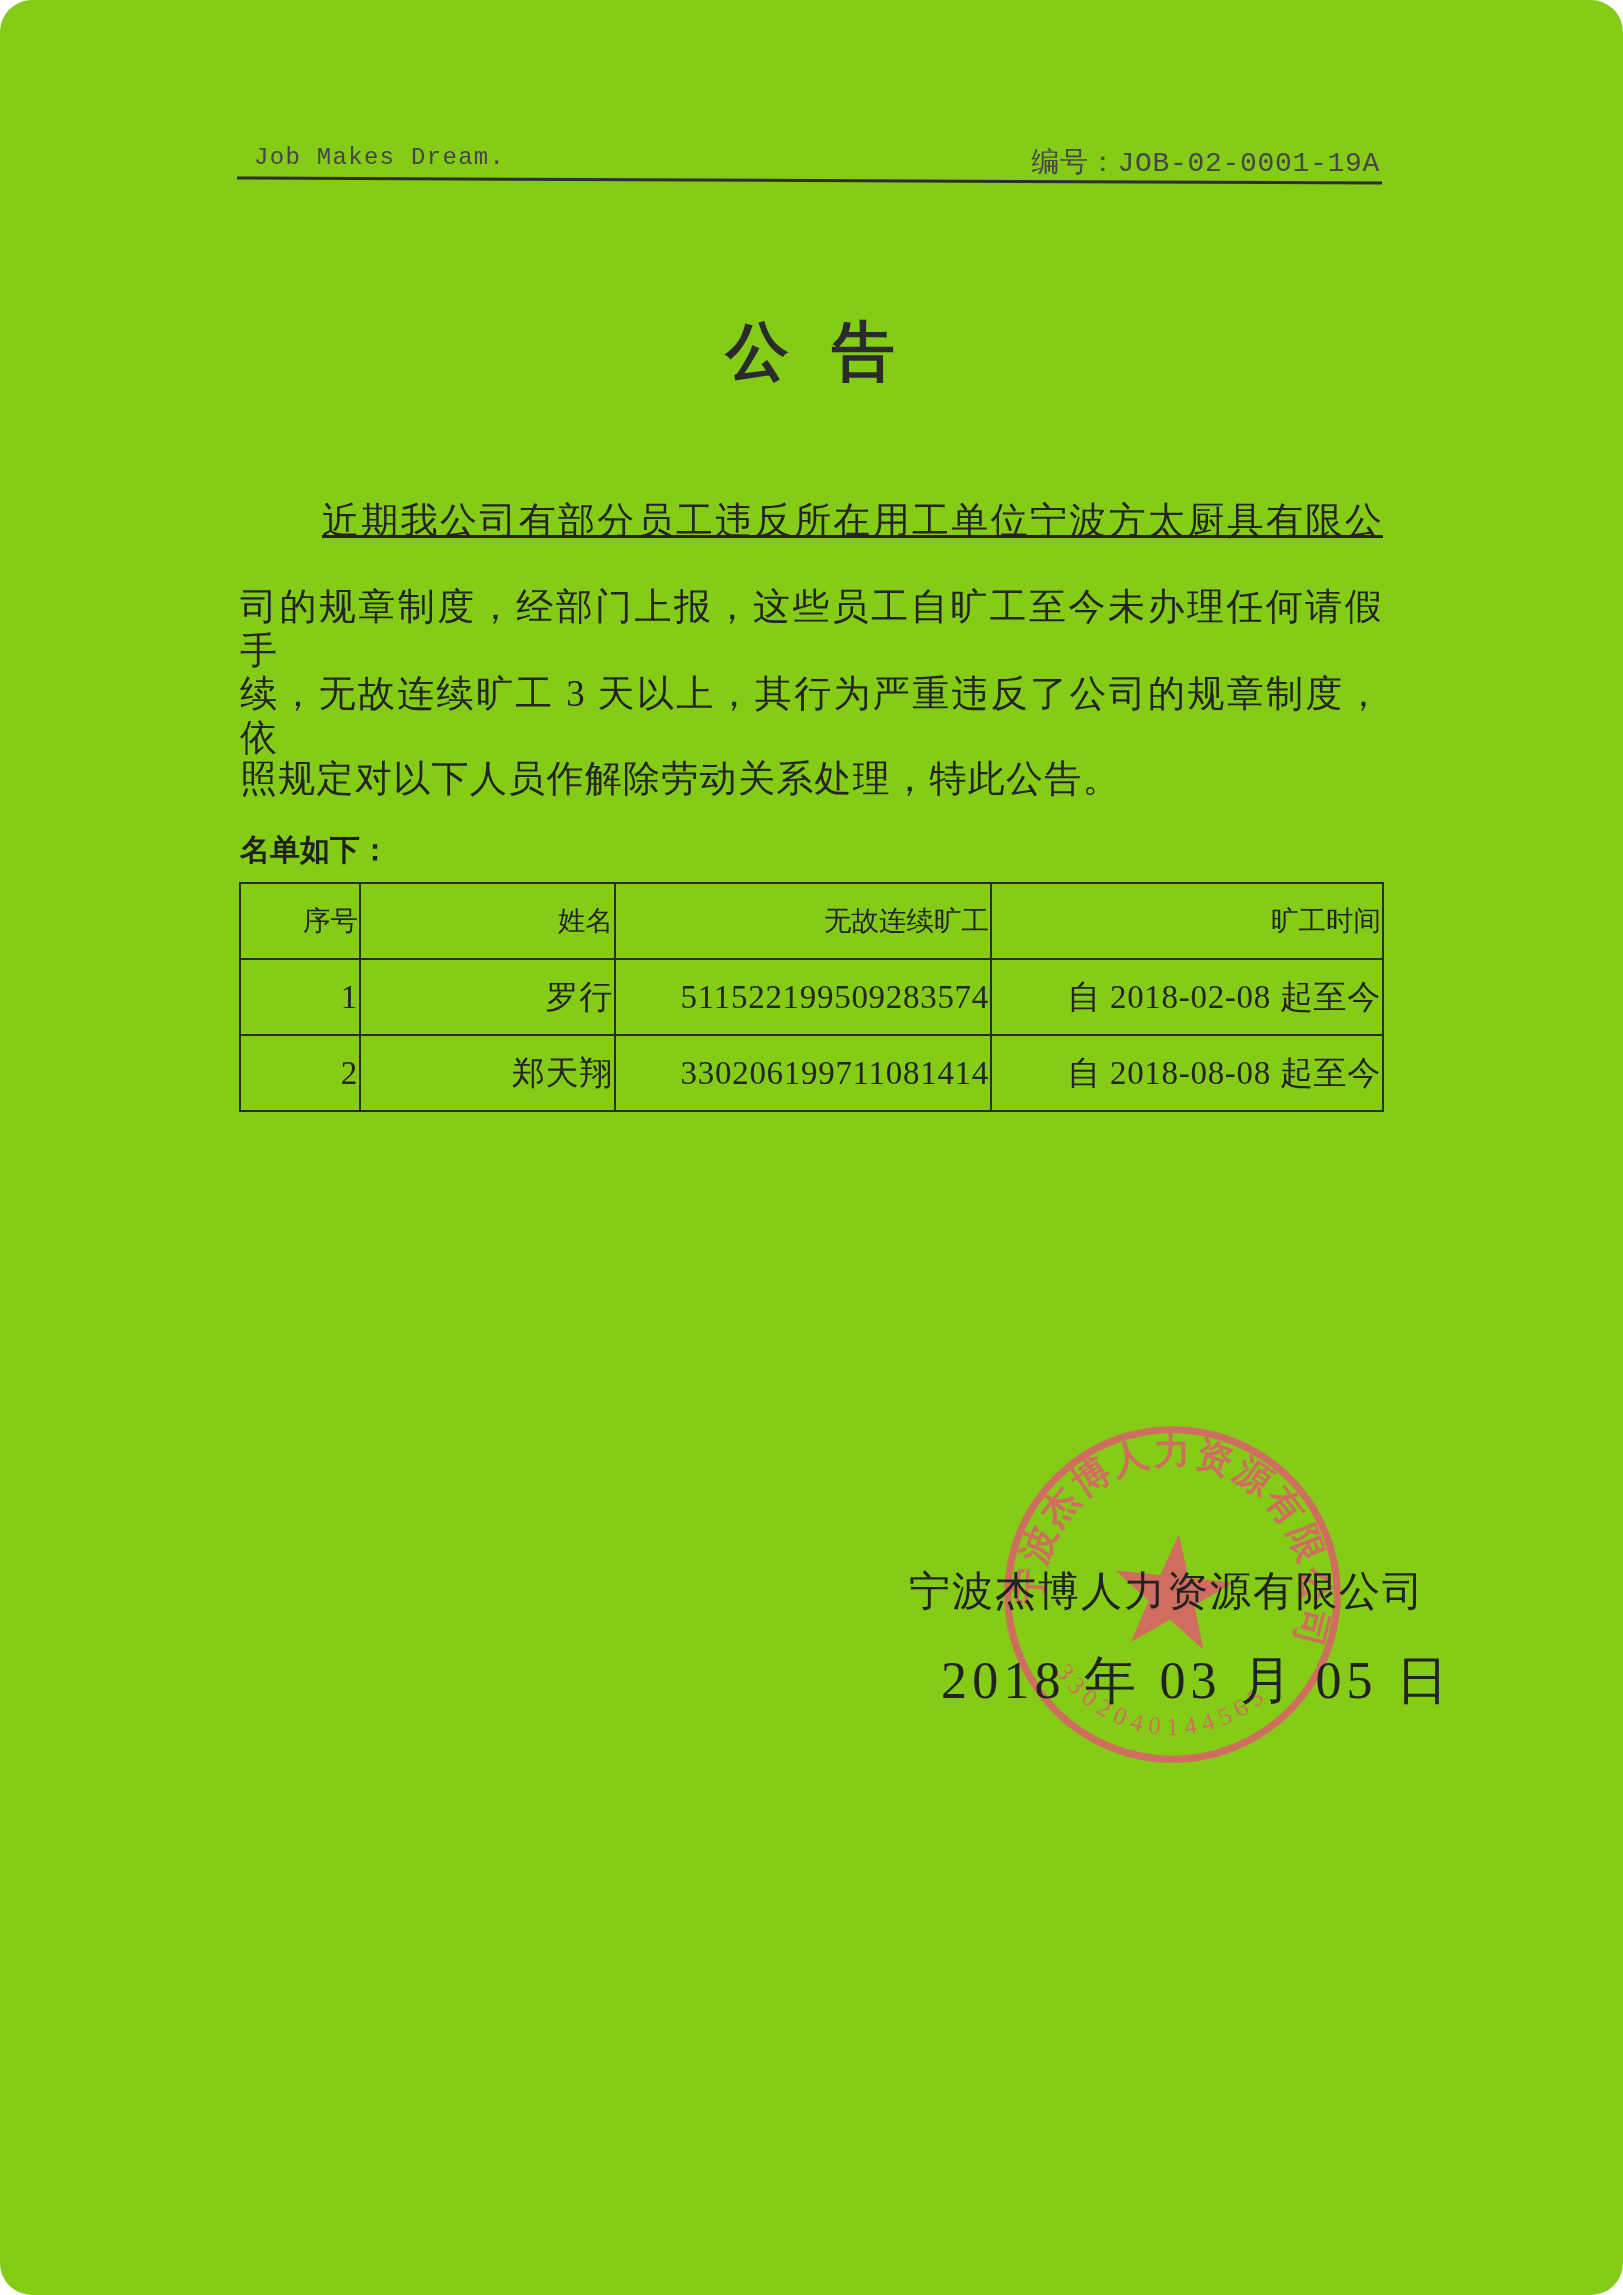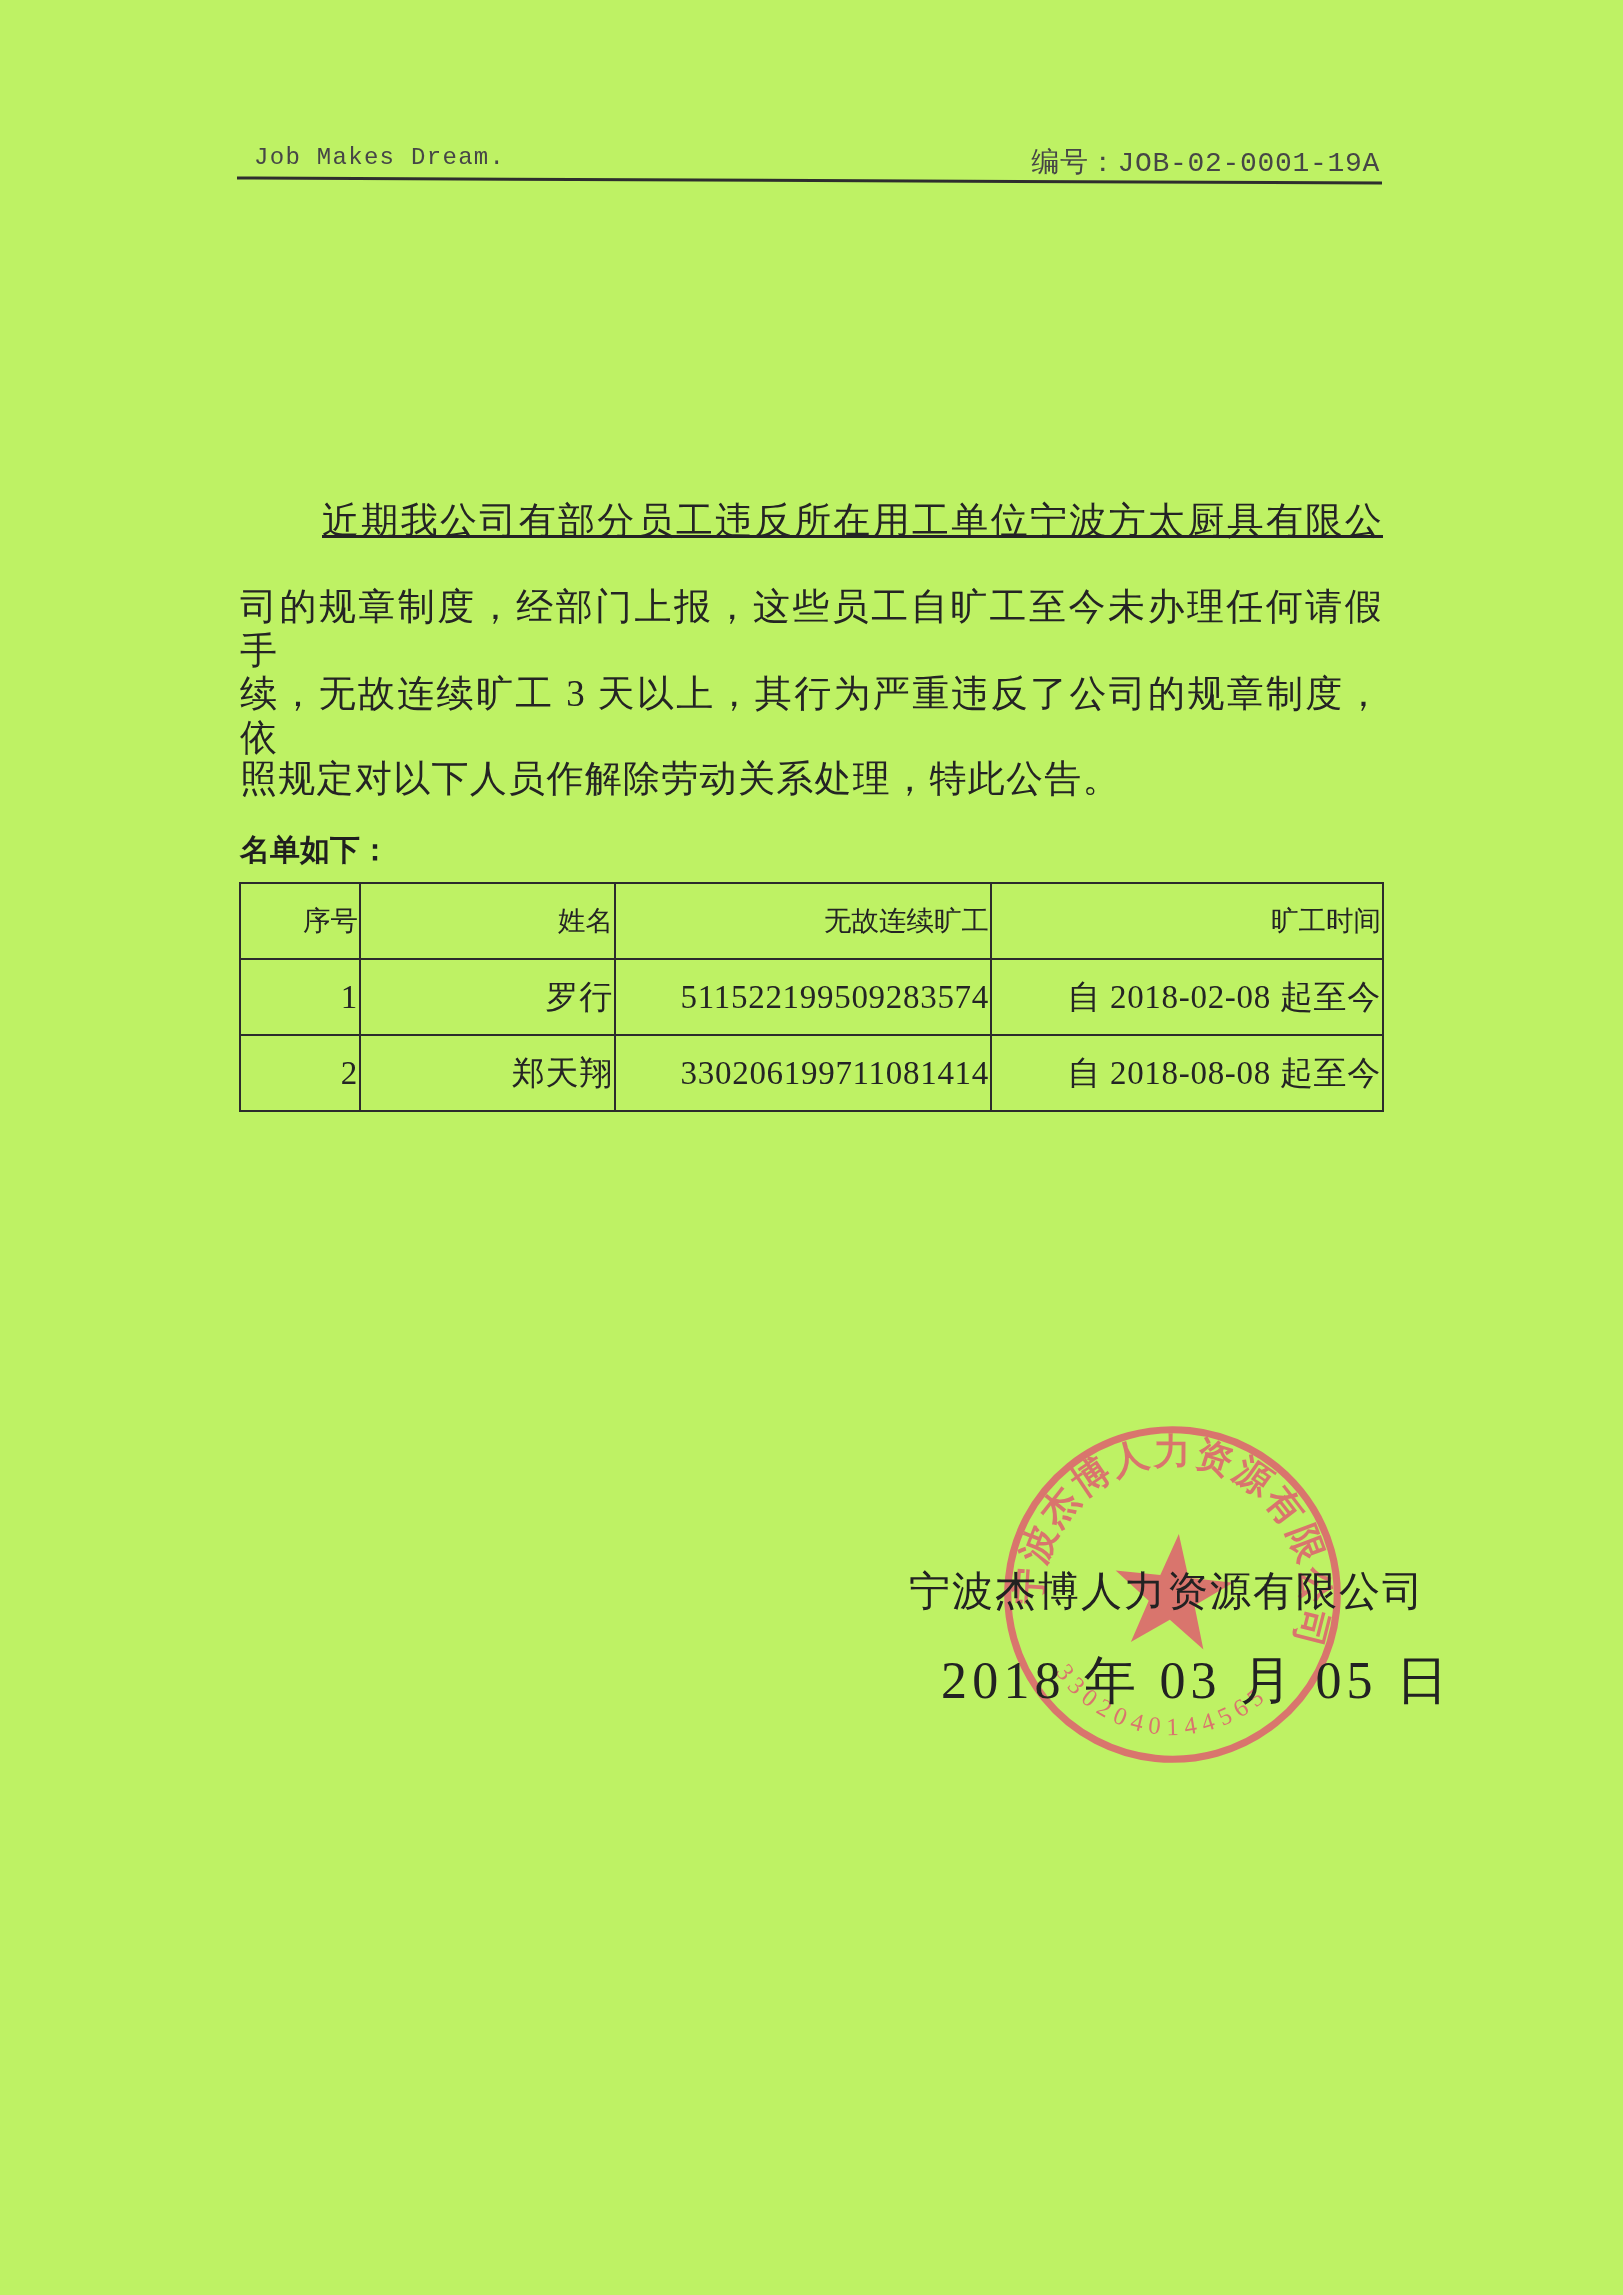--- a/index.html
+++ b/index.html
@@ -1,18 +1,18 @@
 <!DOCTYPE html>
 <html style="--stamp-color: #e05a70;font-size:10.5px"><head>
 <meta charset="utf-8">
 <style>
   html,body { margin:0; padding:0; background:#ffffff; }
   .page {
-    position:relative; width:1623px; height:2295px; background:#bef264;
-    font-family:"Liberation Serif", serif; color:#2a2a2a; overflow:hidden;
+    position:relative; width:1623px; height:2295px; background:#84cc16;
+    font-family:"Liberation Serif", serif; color:#2a2a2a; overflow:hidden;border-radius:32px;
   }
 
   
   .header-slogan {
     position:absolute; left:254px; top:144px;
     font-family:"Liberation Mono", monospace; font-size:24px; color:#464646; letter-spacing:1.3px;
   }
   .header-docno {
     position:absolute; right:243px; top:143px;
     font-family:"Liberation Mono", monospace; font-size:28px; color:#464646; letter-spacing:0.7px;
@@ -77,20 +77,21 @@
 </style>
 </head>
 <body>
 
 <div class="page">
 
   <div class="header-slogan">Job Makes Dream.</div>
   <div class="header-docno">编号：JOB-02-0001-19A</div>
   <div class="header-rule"></div>
 
+  <div class="title">公 告</div>
 
   <div>
     <div class="body-line l1">近期我公司有部分员工违反所在用工单位宁波方太厨具有限公</div>
     <div class="body-line l2">司的规章制度，经部门上报，这些员工自旷工至今未办理任何请假手</div>
     <div class="body-line l3">续，无故连续旷工 3 天以上，其行为严重违反了公司的规章制度，依</div>
     <div class="body-line l4">照规定对以下人员作解除劳动关系处理，特此公告。</div>
   </div>
 
   <div class="list-label">名单如下：</div>
 

